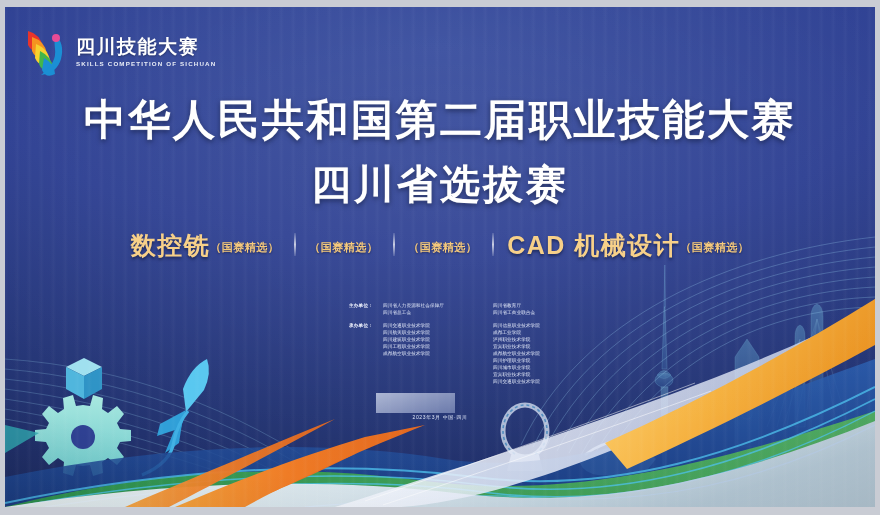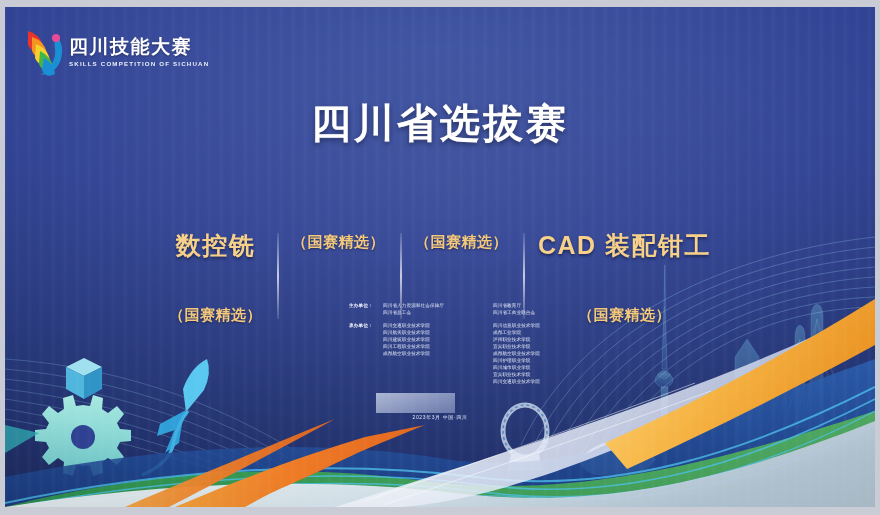--- a/index.html
+++ b/index.html
@@ -39,21 +39,21 @@
       rgba(255,255,255,0.07) 0%, rgba(255,255,255,0) 55%,
       rgba(0,0,0,0.22) 100%);
     pointer-events: none;
   }
   svg.art { position: absolute; left: 0; top: 0; }
 
   
   .logo {
     position: absolute; left: 16px; top: 14px;
     width: 180px; height: 62px;
-    display: flex; align-items: center; 
+    display: flex; align-items: center; gap: 7px;
   }
   .logo-mark { width: 48px; height: 54px; flex: 0 0 auto; }
   .logo-txt { display: flex; flex-direction: column; justify-content: center; }
   .logo-cn {
     font-size: 19px; font-weight: 700; color: #ffffff;
     letter-spacing: 1.5px; line-height: 1.05;
     text-shadow: 0 1px 2px rgba(0,0,0,.35);
   }
   .logo-en {
     font-size: 6.2px; color: #e8ecf6; letter-spacing: 1.15px;
@@ -65,47 +65,46 @@
     position: absolute; left: 0; right: 0; top: 88px;
     text-align: center; color: #fff;
   }
   .h1 {
     font-size: 42px; font-weight: 700; letter-spacing: 2.5px;
     line-height: 1.18;
     text-shadow: 0 2px 5px rgba(8,14,40,.55), 0 0 1px rgba(255,255,255,.5);
   }
   .h2 {
     font-size: 40px; font-weight: 700; letter-spacing: 3px;
-    margin-top: 5px; line-height: 1.15;
+    margin-top: 16px; line-height: 1.15;
     text-shadow: 0 2px 5px rgba(8,14,40,.55), 0 0 1px rgba(255,255,255,.5);
   }
 
   
   .events {
     position: absolute; left: 0; right: 0; top: 222px;
     display: flex; justify-content: center; align-items: stretch;
   }
   .event {
     padding: 0 15px;
-    display: flex; flex-direction: column; align-items: center;
+    display: flex; flex-direction: row; align-items: center;
     position: relative;
-    gap: 40px;
   }
   .event + .event::before {
     content: ""; position: absolute; left: 0; top: 4px; bottom: 6px;
     width: 2px;
     background: linear-gradient(180deg, rgba(255,255,255,.12), rgba(255,255,255,.72), rgba(255,255,255,.12));
   }
   .ev-name {
     font-size: 25px; font-weight: 700; color: #f7d089;
     letter-spacing: 1.5px; white-space: nowrap;
     text-shadow: 0 2px 3px rgba(10,16,45,.55);
   }
   .ev-sub {
-    font-size: 15px; font-weight: 700; color: #f5c97c;
+    font-size: 11px; font-weight: 700; color: #f5c97c;
     margin-top: 4px; letter-spacing: .5px; white-space: nowrap;
     text-shadow: 0 1px 2px rgba(10,16,45,.5);
   }
 
   
   .credits {
     position: absolute; left: 344px; top: 296px;
     width: 240px;
     color: #e6ecfb;
     font-size: 4.6px; line-height: 1.52;
@@ -316,36 +315,37 @@
           <circle cx="35" cy="13" r="4" fill="#e84b96"></circle>
         </g>
       </svg>
       <div class="logo-txt">
         <div class="logo-cn">四川技能大赛</div>
         <div class="logo-en">SKILLS COMPETITION OF SICHUAN</div>
       </div>
     </div>
 
     <div class="headline">
+      <div class="h1">中华人民共和国第二届职业技能大赛</div>
       <div class="h2">四川省选拔赛</div>
     </div>
 
     <div class="events">
       <div class="event">
         <div class="ev-name">数控铣</div>
         <div class="ev-sub">（国赛精选）</div>
       </div>
       <div class="event">
         <div class="ev-sub">（国赛精选）</div>
       </div>
       <div class="event">
         <div class="ev-sub">（国赛精选）</div>
       </div>
       <div class="event">
-        <div class="ev-name">CAD 装配钳工</div>
+        <div class="ev-name">CAD 机械设计</div>
         <div class="ev-sub">（国赛精选）</div>
       </div>
     </div>
 
     <div class="credits">
       <div class="cred-block">
         <div class="cred-label">主办单位：</div>
         <div class="cred-cols">
           <div class="cred-col">
             <div>四川省人力资源和社会保障厅</div>

